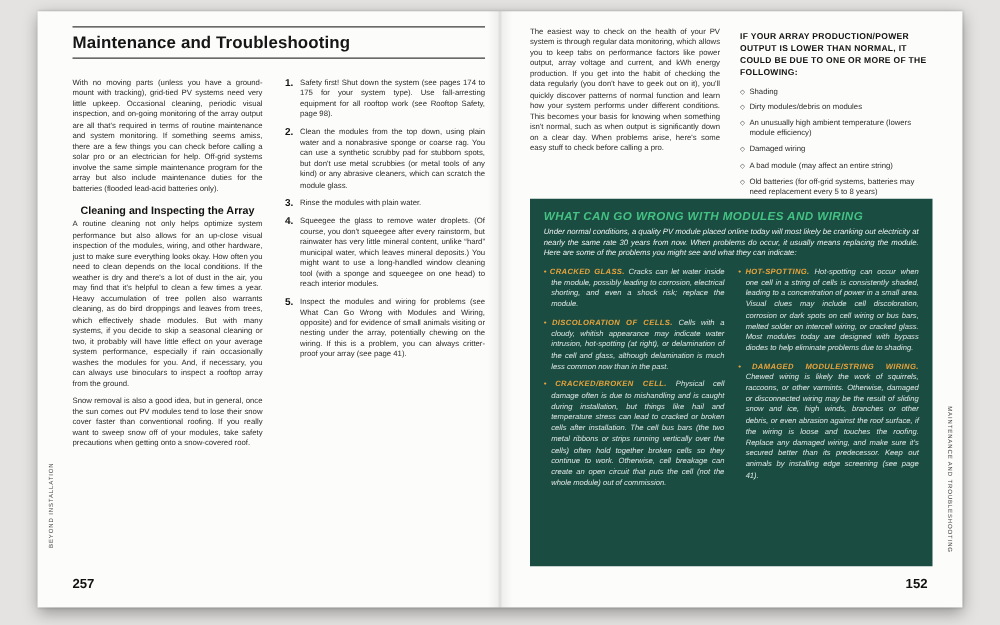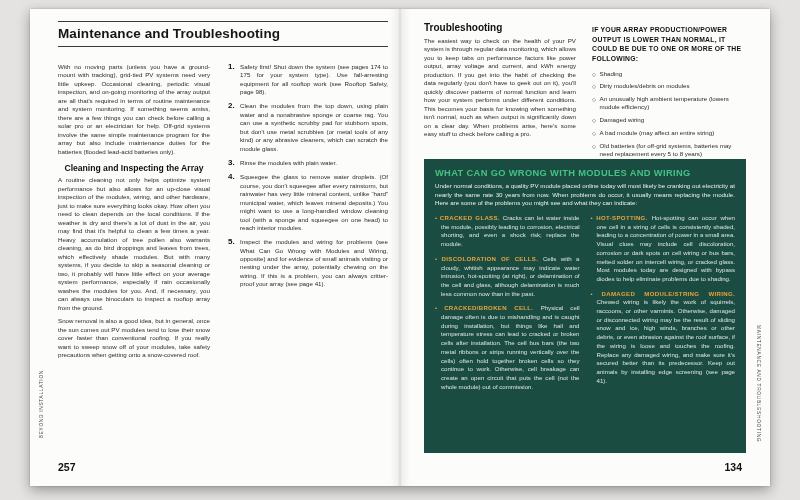--- a/index.html
+++ b/index.html
@@ -60,21 +60,21 @@
   .ts-heading { margin:0 0 4px; font-size:10px; font-weight:700; color:#111; }
   .ts-body { margin:0; font-size:6.2px; line-height:1.37; text-align:justify; color:#2a2a2a; }
 
   .sb-col { position:absolute; left:192px; top:16px; width:154px; }
   .sb-heading { font-size:6.8px; font-weight:700; line-height:1.42; letter-spacing:0.25px; color:#111; margin:0 0 6px; }
   .sb-item { display:flex; gap:3.5px; margin-bottom:4.5px; font-size:6.2px; line-height:1.32; color:#2a2a2a; }
   .sb-marker { flex:none; font-size:5.2px; line-height:1.6; color:#333; }
 
   .wrong-box {
     position:absolute; left:24px; top:150px; width:322px; height:294px;
-    background:#1b4c42; padding:9px 11px 8px; overflow:hidden;
+    background:#1b4c42; padding:9px 11px 8px; overflow:hidden;font-style:italic;
   }
   .box-title { margin:0 0 4px; font-size:9.3px; font-weight:700; letter-spacing:0.35px; color:#43c283; }
   .box-intro { margin:0 0 6px; font-size:6.2px; line-height:1.4; text-align:justify; color:#eef2f0; }
   .box-cols { display:flex; gap:11px; }
   .box-col { flex:1; }
   .box-item {
     font-size:6.1px; line-height:1.43; color:#dde6e2; text-align:justify;
     margin-bottom:6px; padding-left:6px; text-indent:-6px;
   }
   .box-item .marker { color:#e8a43c; font-weight:700; }
@@ -122,21 +122,20 @@
         </div>
       </div>
 
       <div class="page-num pn-left">257</div>
       <div class="edge-label edge-left">BEYOND INSTALLATION</div>
     </div>
 
     <div class="page page-right">
 
       <div class="ts-col">
-        <h2 class="ts-heading">Troubleshooting</h2>
         <p class="ts-body">The easiest way to check on the health of your PV system is through regular data monitoring, which allows you to keep tabs on performance factors like power output, array voltage and current, and kWh energy production. If you get into the habit of checking the data regularly (you don't have to geek out on it), you'll quickly discover patterns of normal function and learn how your system performs under different conditions. This becomes your basis for knowing when something isn't normal, such as when output is significantly down on a clear day. When problems arise, here's some easy stuff to check before calling a pro.</p>
       </div>
 
       <div class="sb-col">
         <div class="sb-heading">IF YOUR ARRAY PRODUCTION/POWER OUTPUT IS LOWER THAN NORMAL, IT COULD BE DUE TO ONE OR MORE OF THE FOLLOWING:</div>
 
         <div class="sb-item">
           <span class="sb-marker">◇</span>
           <span>Shading</span>
         </div>
@@ -191,19 +190,19 @@
             </div>
             <div class="box-item">
               <span class="marker">• </span>
               <span class="lead">DAMAGED MODULE/STRING WIRING. </span>
               <span class="txt">Chewed wiring is likely the work of squirrels, raccoons, or other varmints. Otherwise, damaged or disconnected wiring may be the result of sliding snow and ice, high winds, branches or other debris, or even abrasion against the roof surface, if the wiring is loose and touches the roofing. Replace any damaged wiring, and make sure it's secured better than its predecessor. Keep out animals by installing edge screening (see page 41).</span>
             </div>
           </div>
         </div>
       </div>
 
-      <div class="page-num pn-right">134</div>
+      <div class="page-num pn-right">152</div>
       <div class="edge-label edge-right">MAINTENANCE AND TROUBLESHOOTING</div>
     </div>
 
     <div class="fold"></div>
   </div>
 </div>
 
 </body></html>

